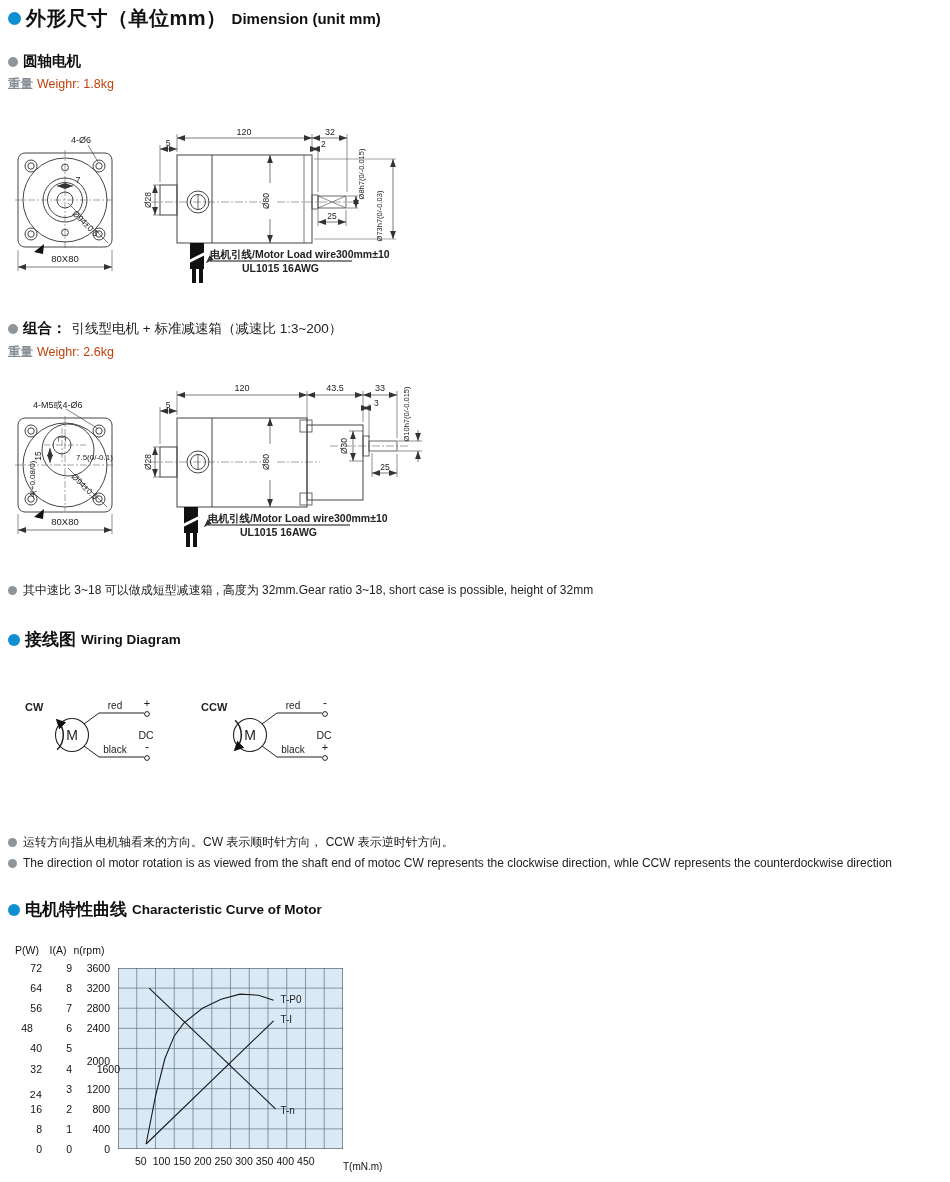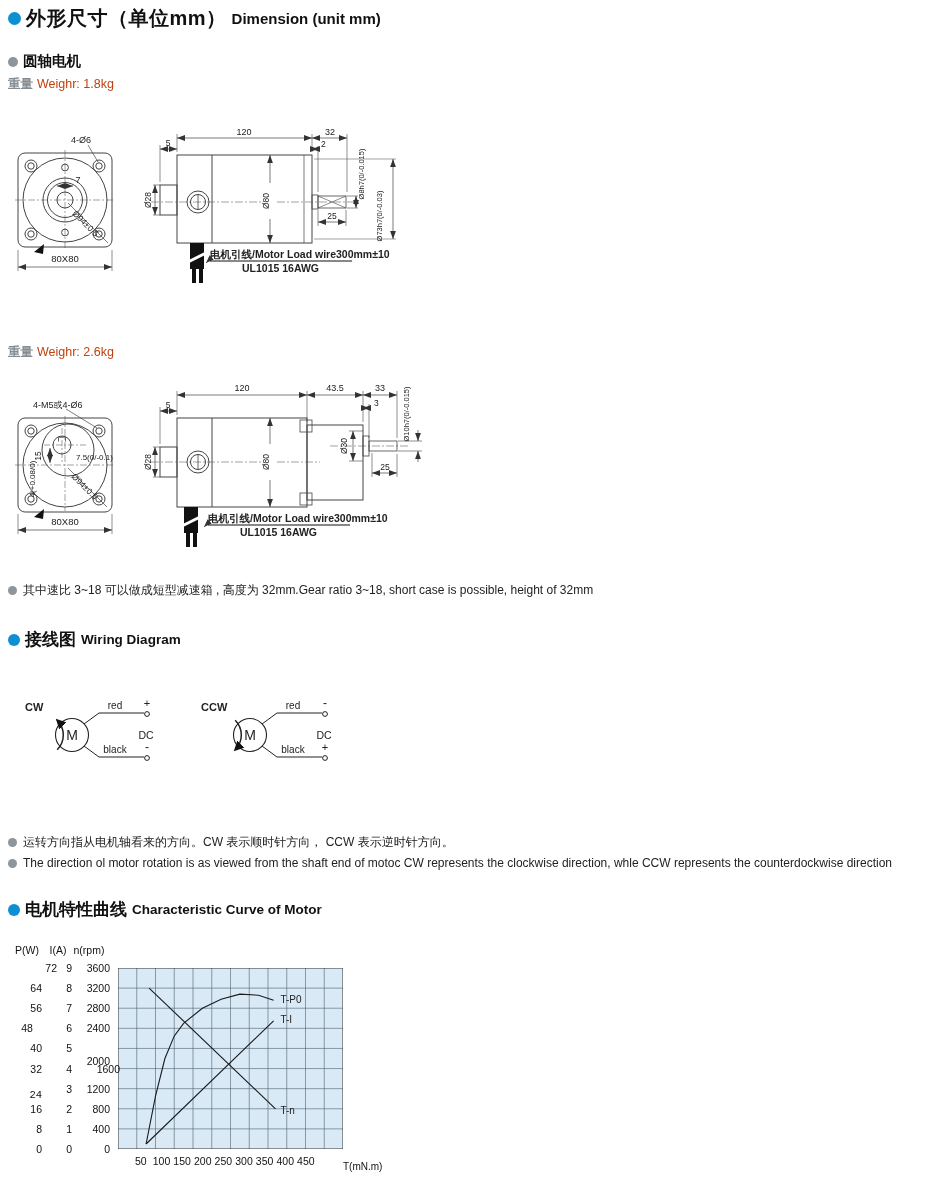--- a/index.html
+++ b/index.html
@@ -134,20 +134,25 @@
     <text x="160" y="24" font-size="8.5" text-anchor="middle">5</text>
     <text x="143" y="78" font-size="8.5" text-anchor="middle" transform="rotate(-90 143 78)">Ø28</text>
     <text x="261" y="79" font-size="8.5" text-anchor="middle" transform="rotate(-90 261 79)">Ø80</text>
     <text x="324" y="97" font-size="8.5" text-anchor="middle">25</text>
     <text x="356" y="52" font-size="7.5" text-anchor="middle" transform="rotate(-90 356 52)">Ø8h7(0/-0.015)</text>
     <text x="374" y="94" font-size="7.5" text-anchor="middle" transform="rotate(-90 374 94)">Ø73h7(0/-0.03)</text>
     <text x="202" y="136" font-size="10.5" font-weight="bold">电机引线/Motor Load wire300mm±10</text>
     <text x="234" y="150" font-size="10.5" font-weight="bold">UL1015 16AWG</text>
   </svg>
 
+  <div class="hdr sub" style="top:319px">
+    <span class="dot" style="width:10px;height:10px;background:#8e959b"></span>
+    <span class="h-zh">组合：</span>
+    <span class="h-rest">引线型电机 + 标准减速箱（减速比 1:3~200）</span>
+  </div>
   <div class="weight" style="top:344px">
     <span class="wl">重量</span><span class="wv">Weighr: 2.6kg</span>
   </div>
 
   <svg class="dwg" style="left:8px;top:378px" width="470" height="175" viewBox="0 0 470 175">
     <defs>
       <marker id="d2a" orient="auto-start-reverse" markerUnits="userSpaceOnUse" markerWidth="9" markerHeight="7" refX="8" refY="3.5">
         <path d="M0,0.6 L8,3.5 L0,6.4 z" fill="#333"></path>
       </marker>
     </defs>
@@ -337,21 +342,21 @@
         <rect x="0" y="0" width="225" height="181" fill="none" stroke="#333" stroke-width="1"></rect>
         <polyline points="28.1,176.0 37.5,128.2 46.9,90.5 56.3,67.9 65.6,55.3 84.4,40.2 103.1,31.2 121.9,26.1 140.6,27.2 155.6,32.2" fill="none" stroke="#1a1a1a" stroke-width="1.1"></polyline>
         <text x="162.4" y="35.2" font-size="10" fill="#111">T-P0</text>
         <polyline points="28.1,176.0 155.6,52.8" fill="none" stroke="#1a1a1a" stroke-width="1.1"></polyline>
         <text x="162.4" y="54.8" font-size="10" fill="#111">T-I</text>
         <polyline points="31.1,20.1 157.5,140.8" fill="none" stroke="#1a1a1a" stroke-width="1.1"></polyline>
         <text x="162.4" y="146.3" font-size="10" fill="#111">T-n</text>
       </svg>
     <div class="chart-xlabel">T(mN.m)</div>
   <div class="chart-yhead" style="left: 0px; width: 30px; top: 2px;">P(W)</div>
-      <div class="chart-ytick" style="left: 15px; width: 30px; top: 20px;">72</div>
+      <div class="chart-ytick" style="left: 0px; width: 30px; top: 20px;">72</div>
       <div class="chart-ytick" style="left: 0px; width: 30px; top: 40.1111px;">64</div>
       <div class="chart-ytick" style="left: 0px; width: 30px; top: 60.2222px;">56</div>
       <div class="chart-ytick" style="left: 0px; width: 30px; top: 80.3333px; text-align: center;">48</div>
       <div class="chart-ytick" style="left: 0px; width: 30px; top: 100.444px;">40</div>
       <div class="chart-ytick" style="left: 0px; width: 30px; top: 120.556px;">32</div>
       <div class="chart-ytick" style="left: 0px; width: 30px; top: 147px; font-family: Liberation Mono, monospace;">24</div>
       <div class="chart-ytick" style="left: 0px; width: 30px; top: 160.778px;">16</div>
       <div class="chart-ytick" style="left: 0px; width: 30px; top: 180.889px;">8</div>
       <div class="chart-ytick" style="left: 0px; width: 30px; top: 201px;">0</div>
       <div class="chart-yhead" style="left: 32px; width: 28px; top: 2px;">I(A)</div>

